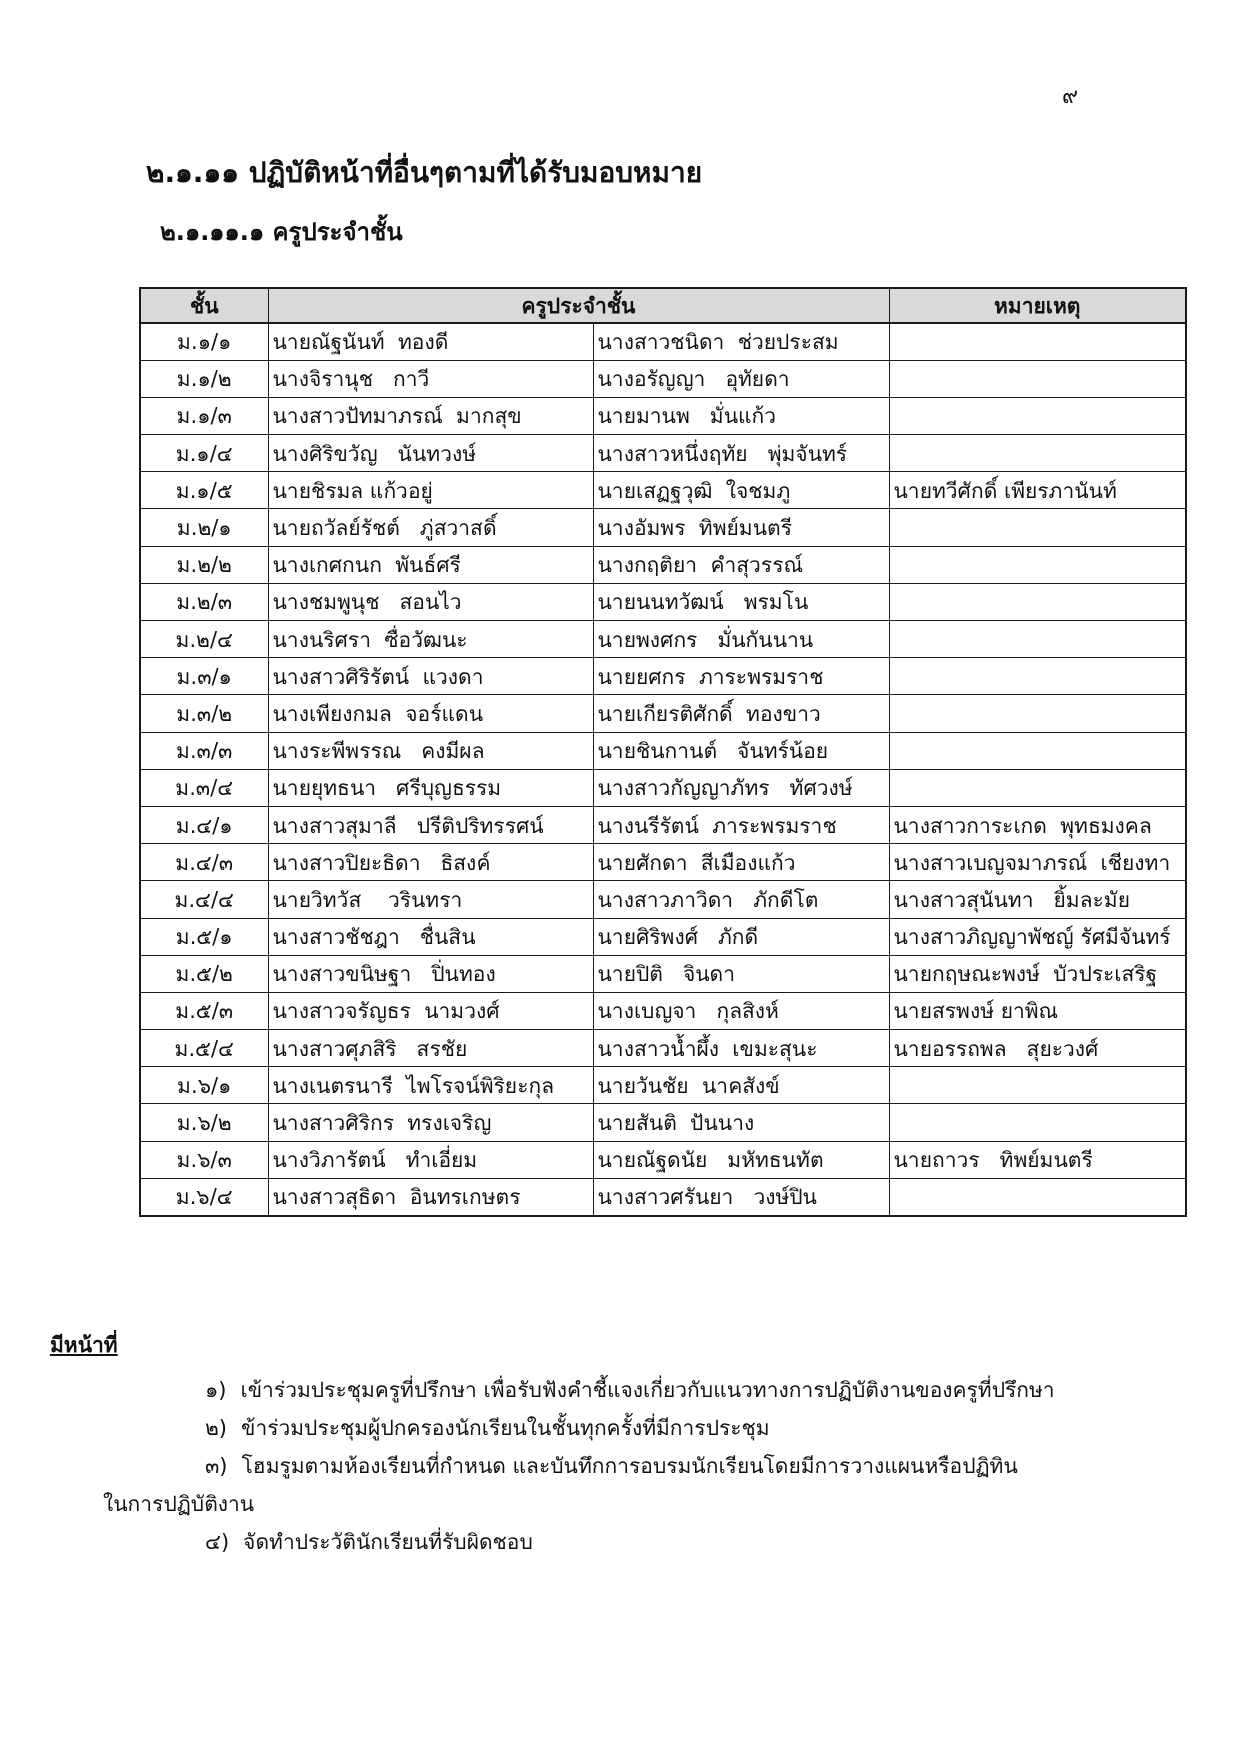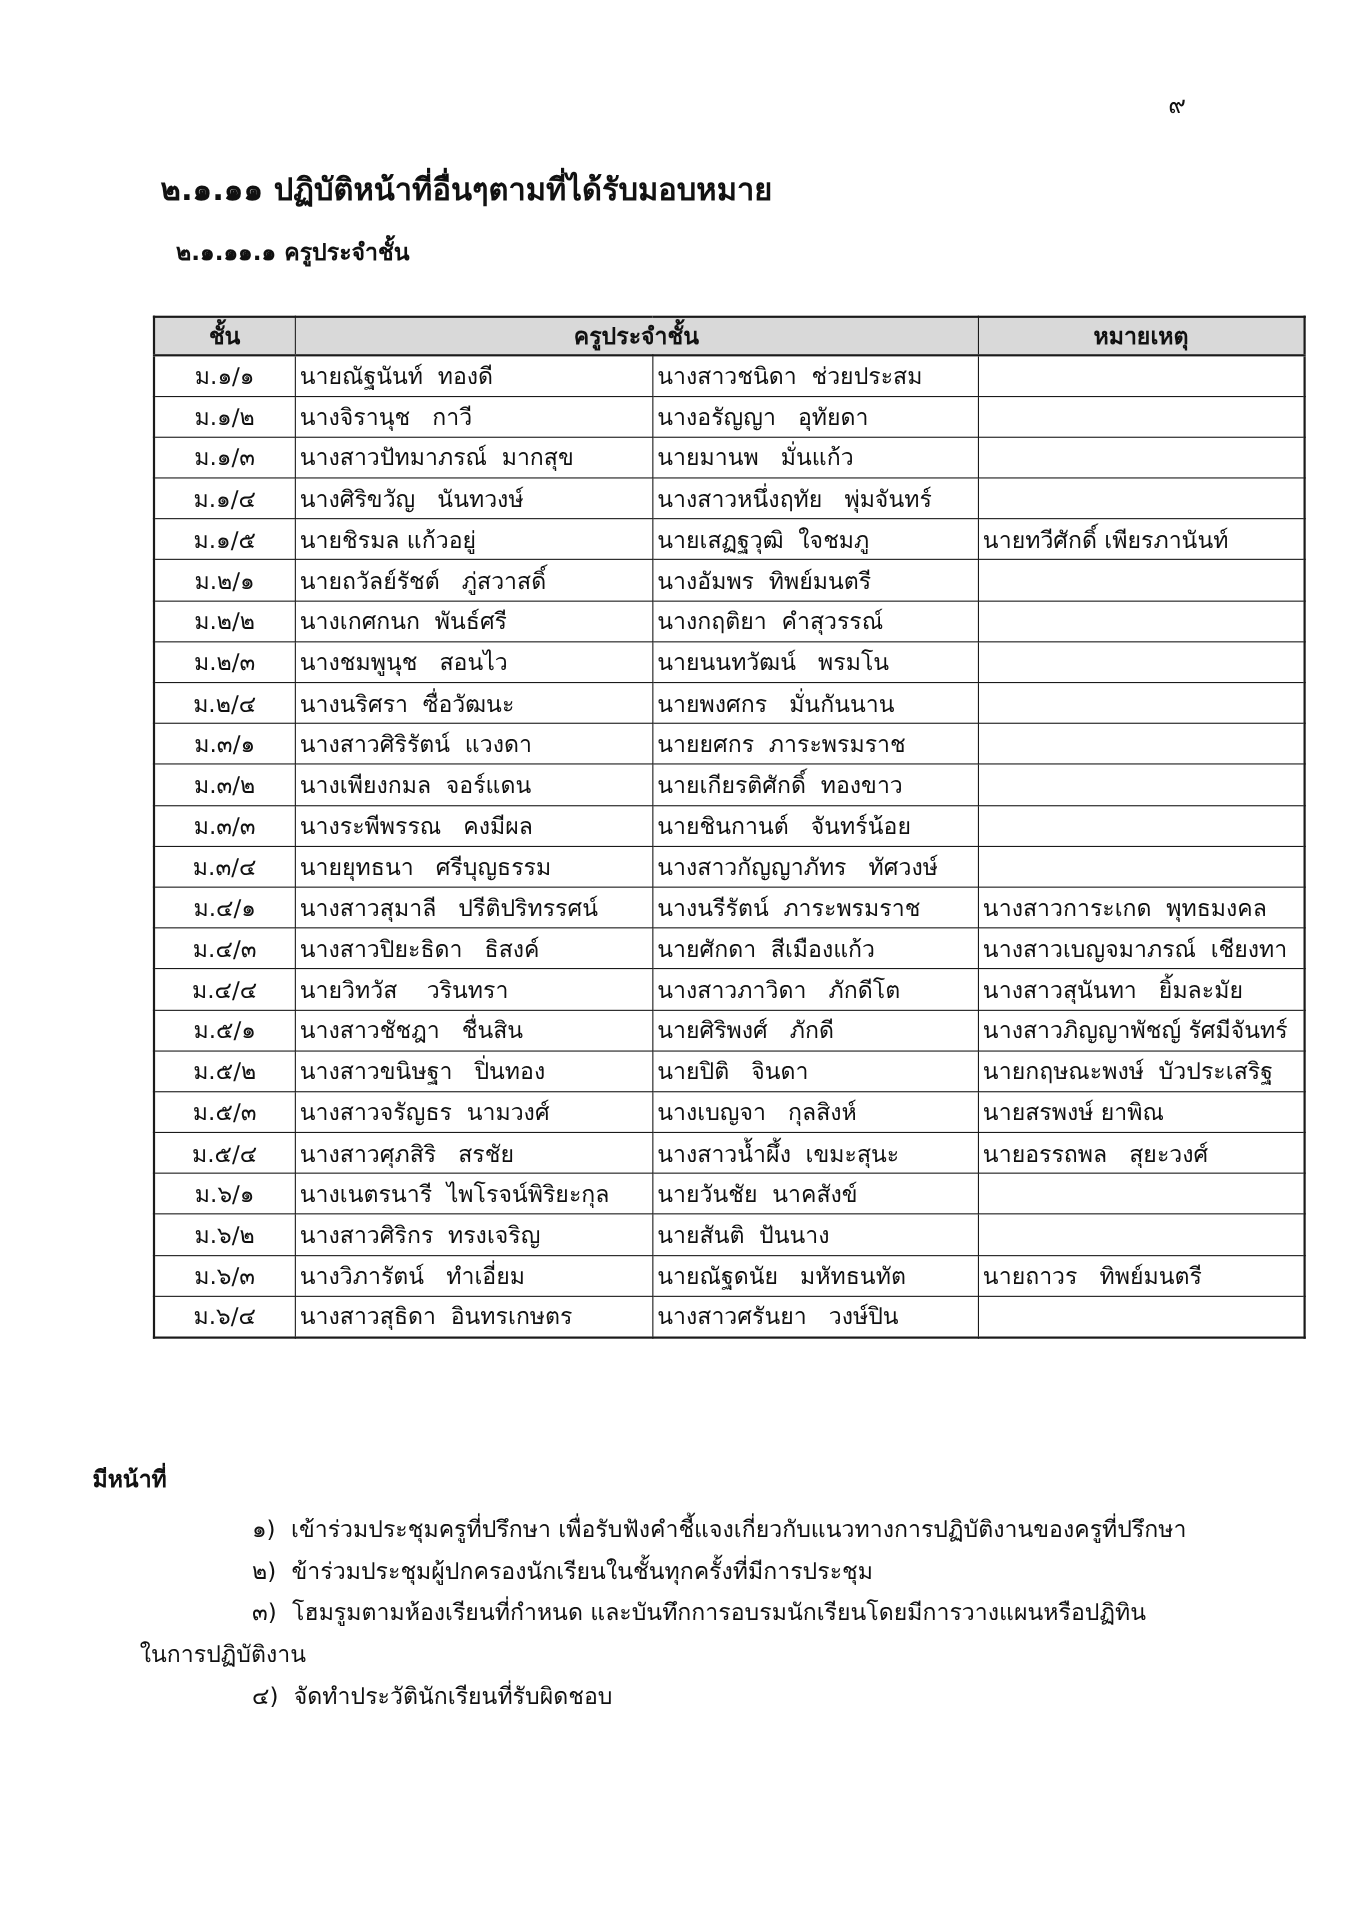--- a/index.html
+++ b/index.html
@@ -27,21 +27,21 @@
     left: 146px;
     top: 150px;
     font-size: 28px;
     font-weight: bold;
     white-space: pre;
   }
   .heading-2 {
     position: absolute;
     left: 160px;
     top: 212px;
-    font-size: 21px;
+    font-size: 24px;
     font-weight: bold;
     white-space: pre;
   }
   table.teacher-table {
     position: absolute;
     left: 139px;
     top: 287px;
     width: 1046px;
     border-collapse: collapse;
     table-layout: fixed;
@@ -76,29 +76,29 @@
     padding-left: 11px;
   }
   .duties {
     position: absolute;
     left: 0;
     top: 1328px;
     width: 1241px;
     font-size: 21px;
   }
   .duties-title {
-    margin-left: 84px;
-    font-weight: bold;
+    margin-left: 50px;
+    font-weight: bold;
+    text-decoration: underline;
     margin-bottom: 16px;
   }
   .duty-line {
     white-space: pre-wrap;
     margin-bottom: 12px;
     line-height: 26px;
-    padding-left: 24px;
   }
   .duty-line .duty-num {
     display: inline-block;
     margin-left: 205px;
     margin-right: 14px;
   }
   .duty-line.continuation {
     margin-left: 103px;
   }
 </style>

